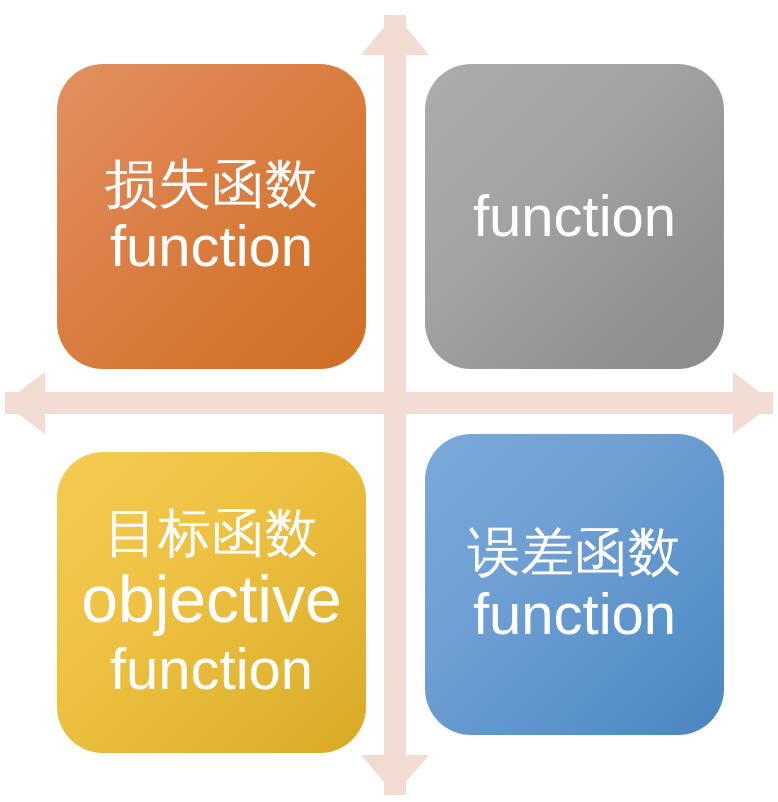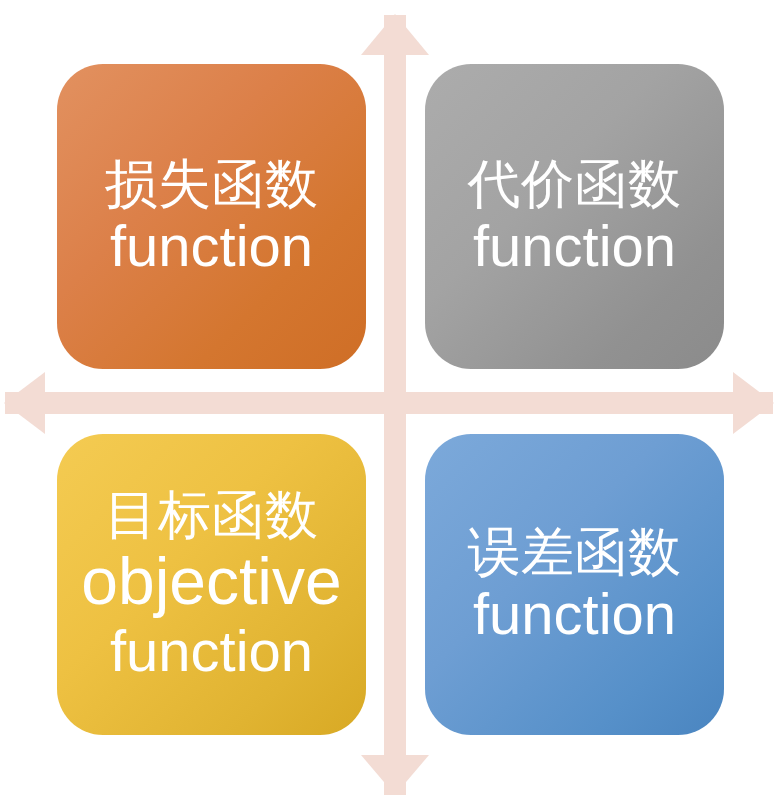--- a/index.html
+++ b/index.html
@@ -56,21 +56,21 @@
   
   #card-loss {
     left: 57px;  top: 64px;  width: 309px; height: 305px;
     background: linear-gradient(135deg, #E29160 0%, #DC8049 38%, #D4762F 72%, #CF6E26 100%);
   }
   #card-cost {
     left: 425px; top: 64px;  width: 299px; height: 305px;
     background: linear-gradient(135deg, #ACACAC 0%, #A3A3A3 40%, #919191 78%, #8B8B8B 100%);
   }
   #card-objective {
-    left: 57px;  top: 434px; width: 309px; height: 301px;
+    left: 57px;  top: 452px; width: 309px; height: 301px;
     background: linear-gradient(135deg, #F4CB52 0%, #EEC142 40%, #E0B331 78%, #D8A924 100%);
   }
   #card-error {
     left: 425px; top: 434px; width: 299px; height: 301px;
     background: linear-gradient(135deg, #7CA9DA 0%, #6E9ED3 40%, #5690C9 78%, #4A85C0 100%);
   }
   
   #card-objective .en1 { font-size: 66px; }
 </style>
 </head>
@@ -92,21 +92,20 @@
 
     <polygon points="774,403 733,372 733,434" fill="#F3DCD4"></polygon>
   </svg>
 
   <div class="card" id="card-loss">
     <div class="cn">损失函数</div>
     <div class="en2">function</div>
   </div>
 
   <div class="card" id="card-cost">
-    <div class="cn">代价函数</div>
     <div class="en2">function</div>
   </div>
 
   <div class="card" id="card-objective">
     <div class="cn">目标函数</div>
     <div class="en1">objective</div>
     <div class="en2">function</div>
   </div>
 
   <div class="card" id="card-error">

